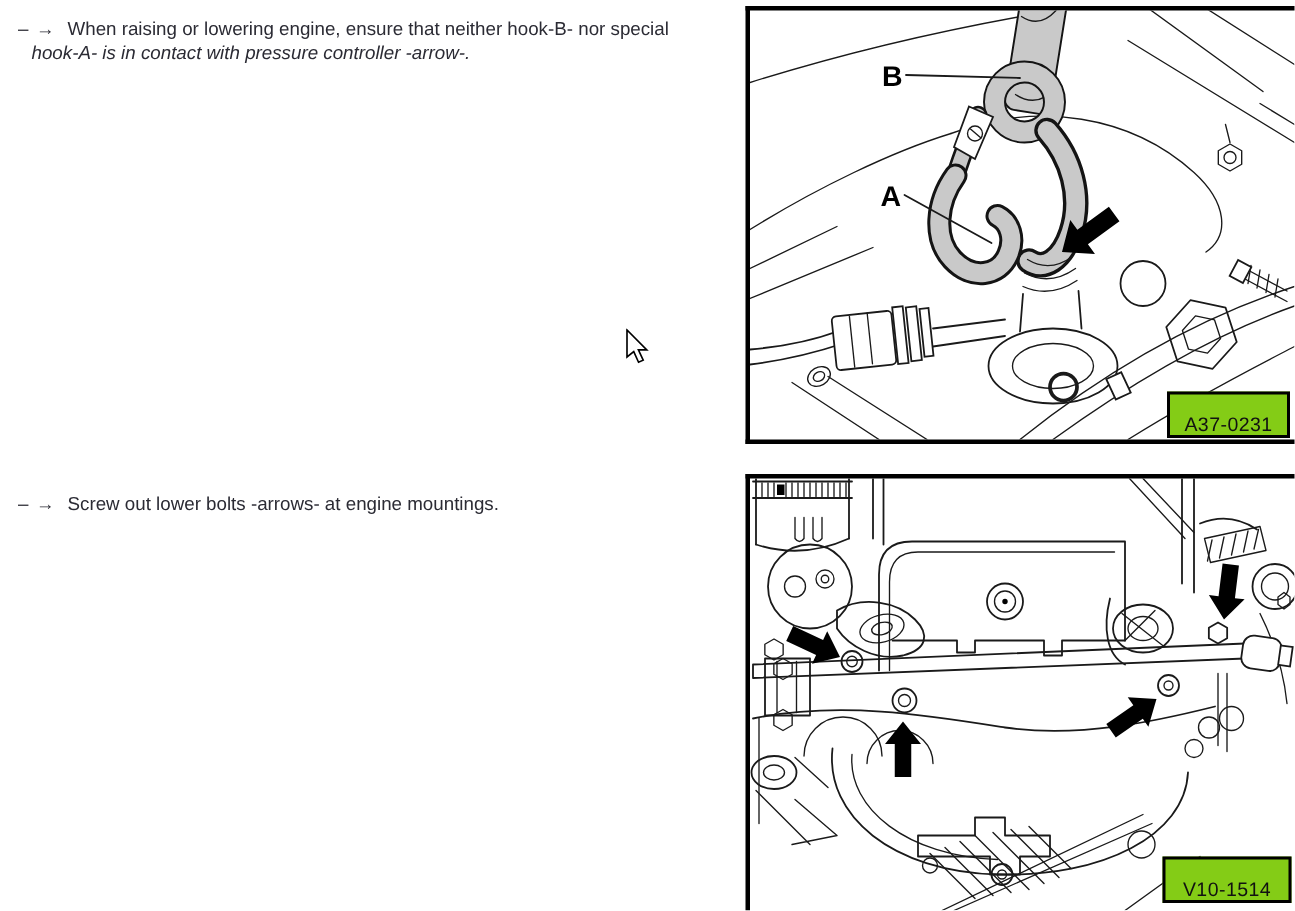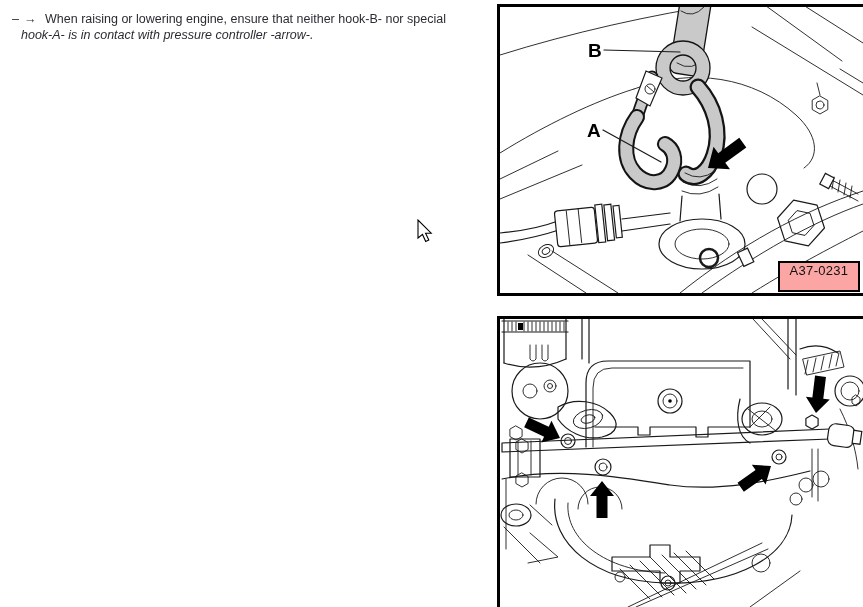--- a/index.html
+++ b/index.html
@@ -4,22 +4,22 @@
 <style>
   html,body{margin:0;padding:0;background:#fff;}
   #screen{position:relative;width:863px;height:607px;background:#ffffff;overflow:hidden;
           font-family:"Liberation Sans",sans-serif;padding-left:12px;}
   .para{position:absolute;font-size:12.5px;line-height:16px;color:#2b2b34;white-space:nowrap;}
   .mk{display:inline-block;width:12px;}
   .ar{display:inline-block;width:21px;}
   .cont{padding-left:9px;font-style:italic;}
   .figure{position:absolute;background:#fff;border-left:3px solid #000;border-top:3px solid #000;}
   .figure.closed{border-bottom:3px solid #000;}
-  .label-plate{position:absolute;background:#fca5a5;border:2px solid #000;
-               display:flex;align-items:flex-start;justify-content:center;
+  .label-plate{position:absolute;background:#84cc16;border:2px solid #000;
+               display:flex;align-items:flex-end;justify-content:center;
                font-size:13px;color:#111;letter-spacing:0.3px;}
   svg{display:block;}
   .ln{fill:none;stroke:#1a1a1a;stroke-width:1.2;stroke-linecap:round;stroke-linejoin:round;}
   .thin{stroke-width:0.9;}
   .edge{fill:none;stroke:#141414;stroke-linecap:round;stroke-linejoin:round;}
   .core{fill:none;stroke:#c9c9c9;stroke-linecap:round;stroke-linejoin:round;}
   .grayfill{fill:#c9c9c9;stroke:#141414;stroke-width:1.3;}
   .whitefill{fill:#ffffff;stroke:#1a1a1a;stroke-width:1.2;}
   .blk{fill:#000;stroke:none;}
   .callout{font-family:"Liberation Sans",sans-serif;font-size:19px;font-weight:bold;fill:#000;}
@@ -32,20 +32,25 @@
 
   <div class="para" style="left:12px;top:11px;">
     <div class="pline">
       <span class="mk">–</span><span class="ar">→</span><span>When raising or lowering engine, ensure that neither hook-B- nor special</span>
     </div>
     <div class="pline cont">
       <span>hook-A- is in contact with pressure controller -arrow-.</span>
     </div>
   </div>
 
+  <div class="para" style="left:12px;top:328px;">
+    <div class="pline">
+      <span class="mk">–</span><span class="ar">→</span><span>Screw out lower bolts -arrows- at engine mountings.</span>
+    </div>
+  </div>
 
   <div class="figure closed" style="left:497px;top:4px;width:366px;height:286px;">
     <svg width="363" height="286" viewBox="0 0 363 286">
 
       <g class="ln thin">
         <path d="M0,48 C 70,26 150,8 228,-4"></path>
         <path d="M0,146 C 45,118 95,94 134,82"></path>
         <path d="M0,192 L82,158"></path>
         <path d="M0,172 L58,144"></path>
         <path d="M252,20 L363,88"></path>
@@ -252,19 +257,22 @@
         <circle class="ln thin" cx="103" cy="148" r="4"></circle>
         <polygon class="ln" points="312,96 318.1,99.5 318.1,106.5 312,110 305.9,106.5 305.9,99.5"></polygon>
         <circle class="ln" cx="279" cy="138" r="7"></circle>
         <circle class="ln thin" cx="279" cy="138" r="3"></circle>
       </g>
       <use href="#arrow-shape" class="blk" transform="translate(60,119) rotate(205)"></use>
       <use href="#arrow-shape" class="blk" transform="translate(316,94) rotate(-83)"></use>
       <use href="#arrow-shape" class="blk" transform="translate(102,162) rotate(90)"></use>
       <use href="#arrow-shape" class="blk" transform="translate(271,147) rotate(145)"></use>
     </svg>
+    <div class="label-plate" style="left:275px;top:252px;width:82px;height:27px;">
+      <span>V10-1514</span>
+    </div>
   </div>
 
   <svg id="cursor" width="18" height="26" style="left:417px;top:219px;">
     <path d="M1,1 L1,19 L5.5,15.4 L8.7,22.5 L11.8,21.1 L8.6,14.2 L14.2,14.2 Z" fill="#ffffff" stroke="#000000" stroke-width="1.1"></path>
   </svg>
 
 </div>
 
 </body></html>

